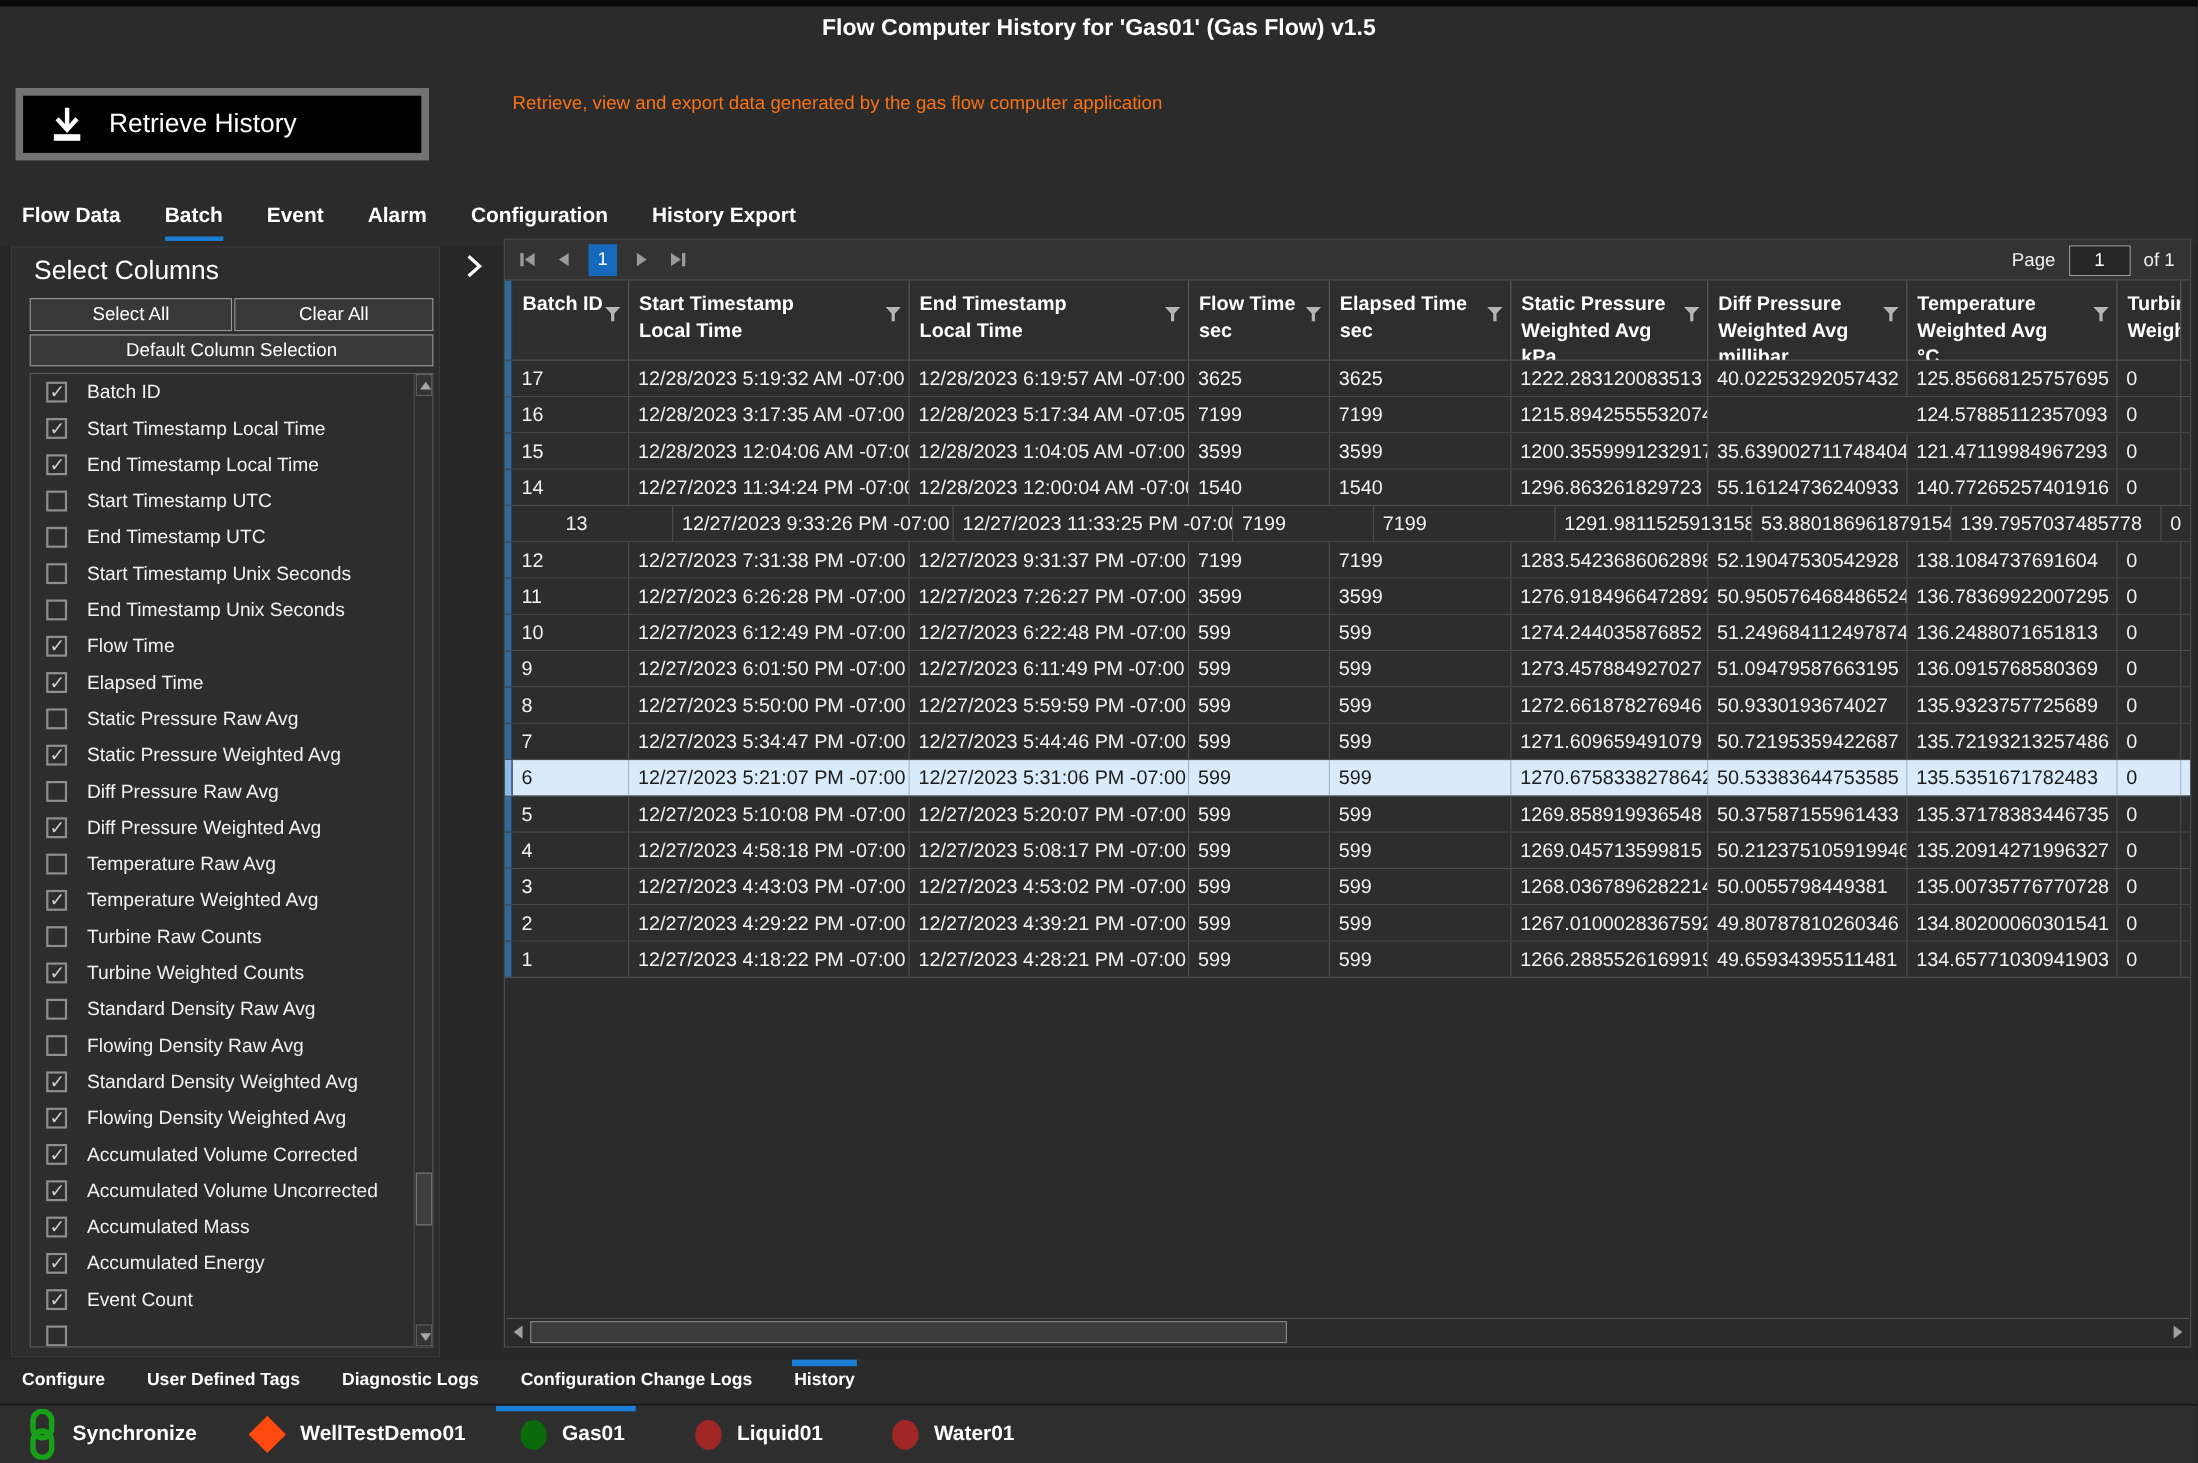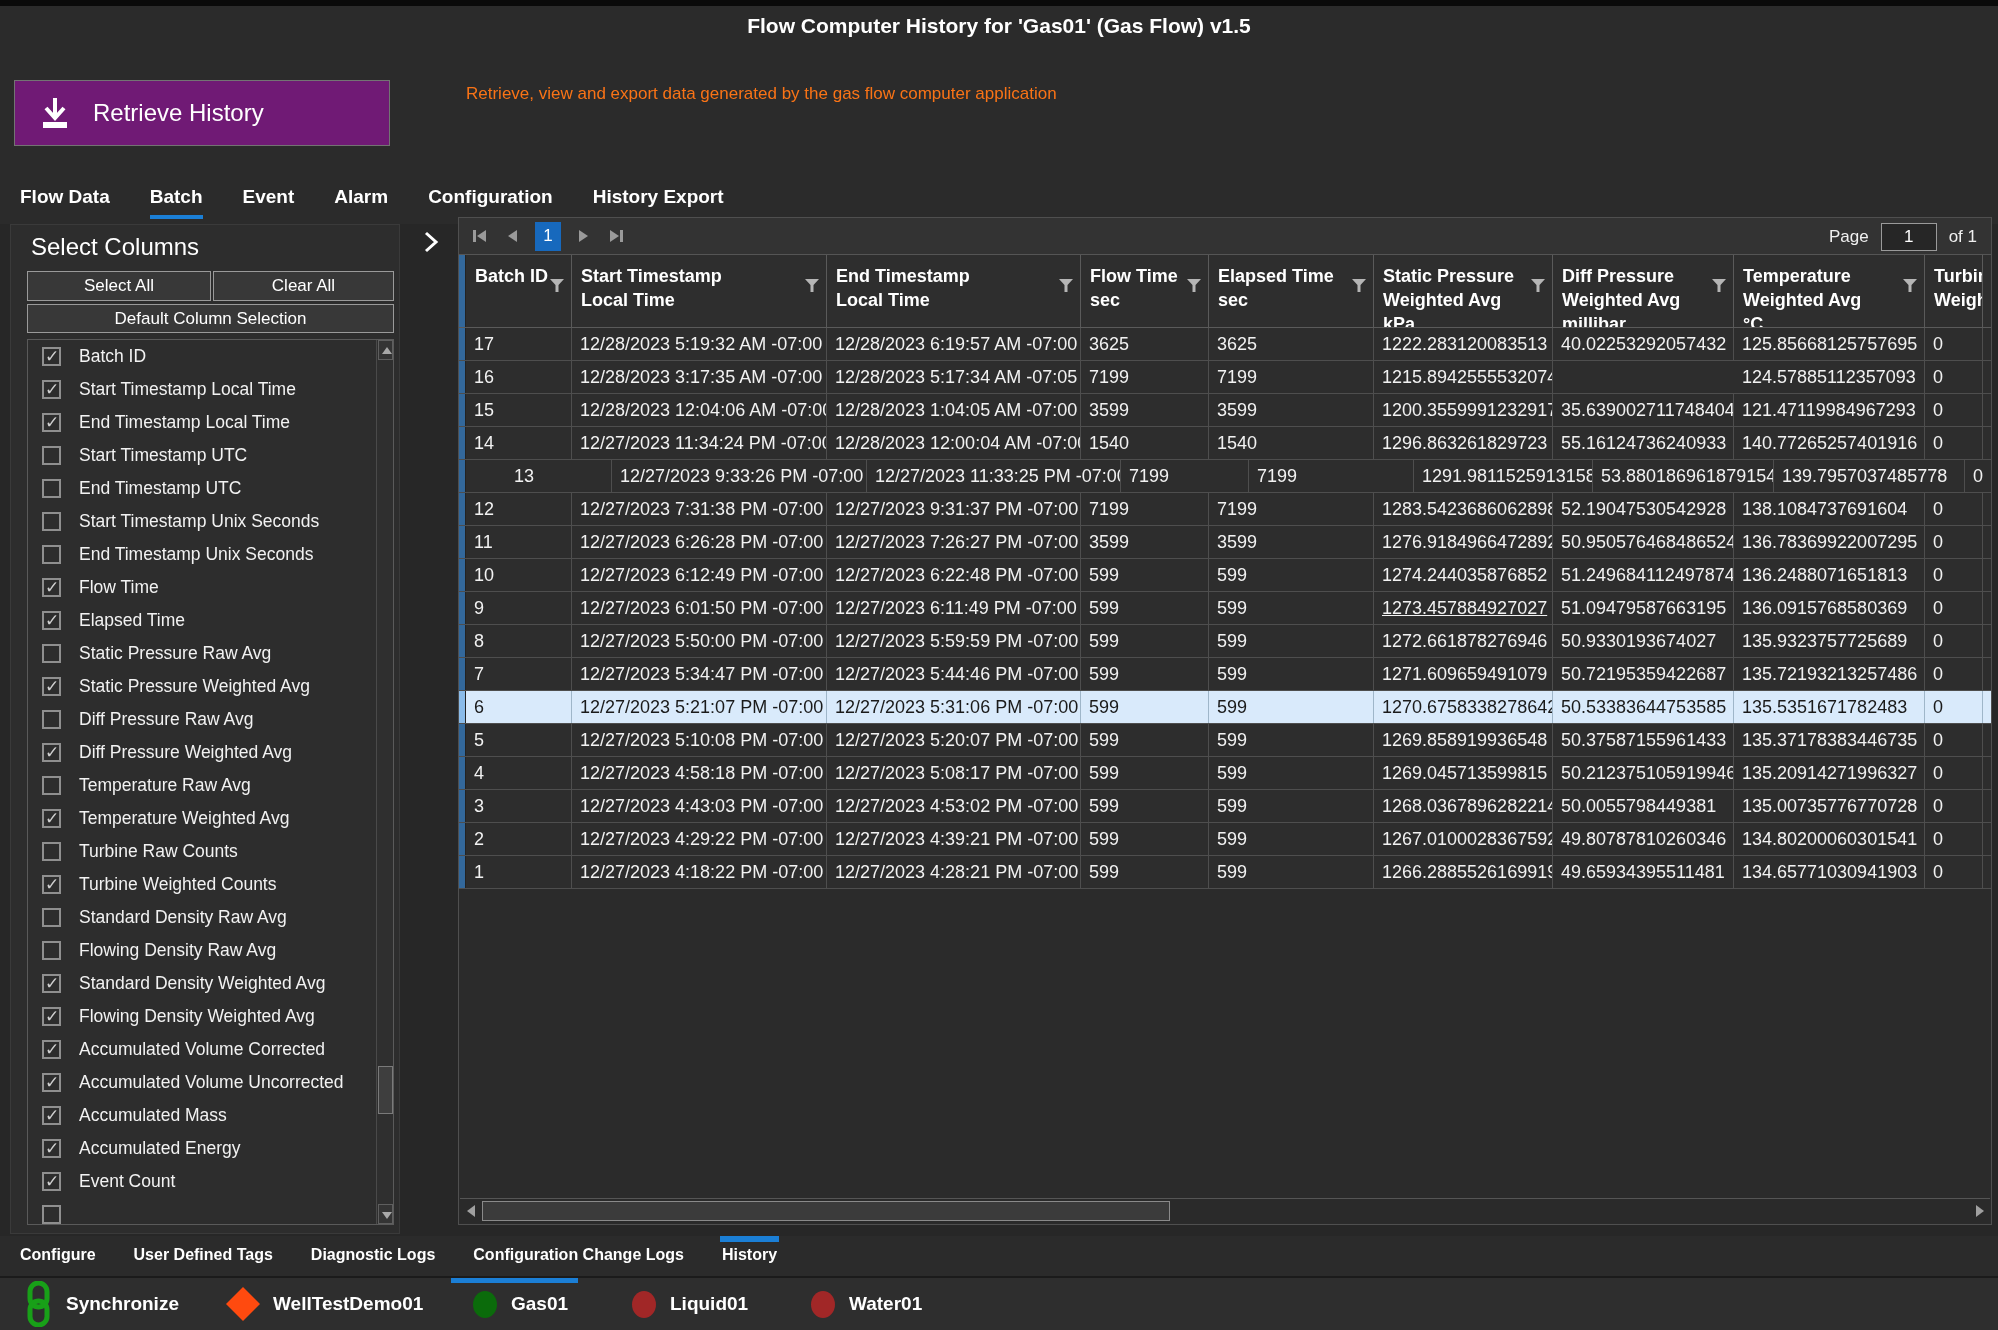--- a/index.html
+++ b/index.html
@@ -5,21 +5,21 @@
   html,body{margin:0;padding:0;background:#1e1e1e;}
   *{box-sizing:border-box;}
   .screen{position:relative;width:1998px;height:1330px;background:#2b2b2b;
     font-family:"Liberation Sans",sans-serif;color:#f0f0f0;overflow:hidden;}
   .top-edge{position:absolute;left:0;top:0;width:100%;height:6px;background:#0a0a0a;}
 
   .titlebar{position:absolute;left:0;top:14px;width:100%;text-align:center;
     font-size:21px;font-weight:700;color:#ffffff;}
 
   .retrieve-btn{position:absolute;left:14px;top:80px;width:376px;height:66px;
-    background:#701a75;border:1px solid #737373;display:flex;align-items:center;
+    background:#000000;border:7px solid #737373;display:flex;align-items:center;
     gap:20px;padding-left:22px;cursor:pointer;}
   .retrieve-btn span{font-size:24px;color:#ffffff;}
   .subtitle{position:absolute;left:466px;top:84px;font-size:17px;color:#f97316;}
 
   .top-tabs{position:absolute;left:20px;top:186px;display:flex;gap:40px;}
   .ttab{font-size:19px;font-weight:700;color:#ffffff;padding-bottom:7px;cursor:pointer;}
   .ttab.active{border-bottom:4px solid #1b7fd6;}
 
   .main{position:absolute;left:0;top:224px;width:1998px;height:1012px;background:#272727;}
 
@@ -472,21 +472,21 @@
               <div class="tcell" style="width: 191px;">136.2488071651813</div>
               <div class="tcell" style="width: 58px;">0</div>
             </div>
             <div class="trow">
               <div class="rstrip"></div>
               <div class="tcell" style="width: 106px;">9</div>
               <div class="tcell" style="width: 255px;">12/27/2023 6:01:50 PM -07:00</div>
               <div class="tcell" style="width: 254px;">12/27/2023 6:11:49 PM -07:00</div>
               <div class="tcell" style="width: 128px;">599</div>
               <div class="tcell" style="width: 165px;">599</div>
-              <div class="tcell" style="width: 179px; text-decoration: underline;">1273.457884927027</div>
+              <div class="tcell" style="width: 179px;">1273.457884927027</div>
               <div class="tcell" style="width: 181px;">51.09479587663195</div>
               <div class="tcell" style="width: 191px;">136.0915768580369</div>
               <div class="tcell" style="width: 58px;">0</div>
             </div>
             <div class="trow">
               <div class="rstrip"></div>
               <div class="tcell" style="width: 106px;">8</div>
               <div class="tcell" style="width: 255px;">12/27/2023 5:50:00 PM -07:00</div>
               <div class="tcell" style="width: 254px;">12/27/2023 5:59:59 PM -07:00</div>
               <div class="tcell" style="width: 128px;">599</div>

